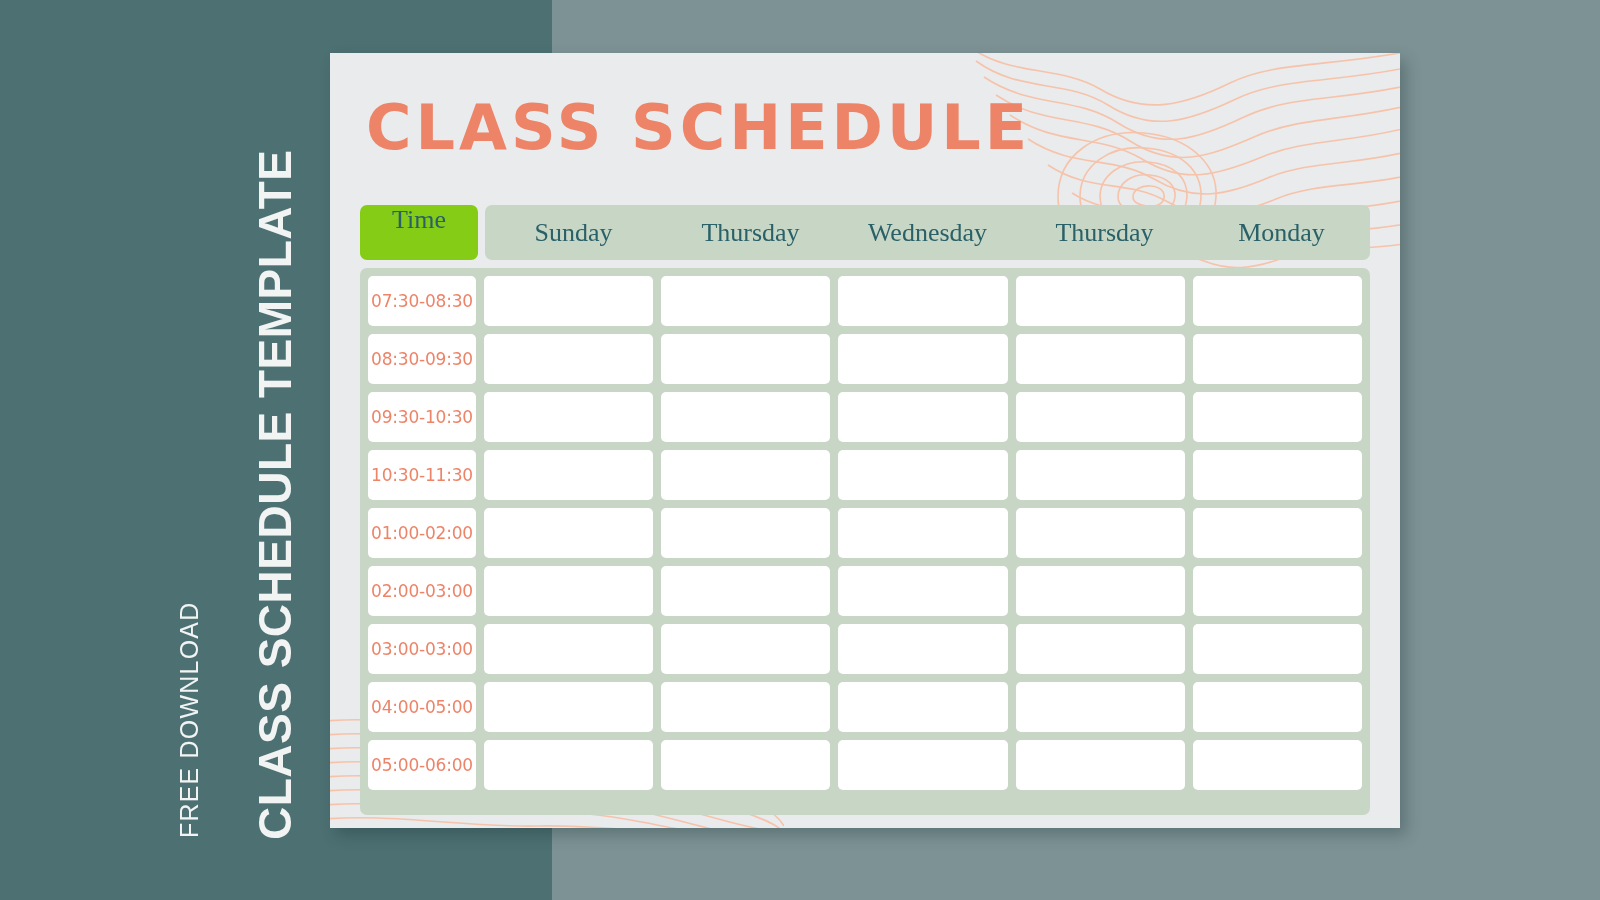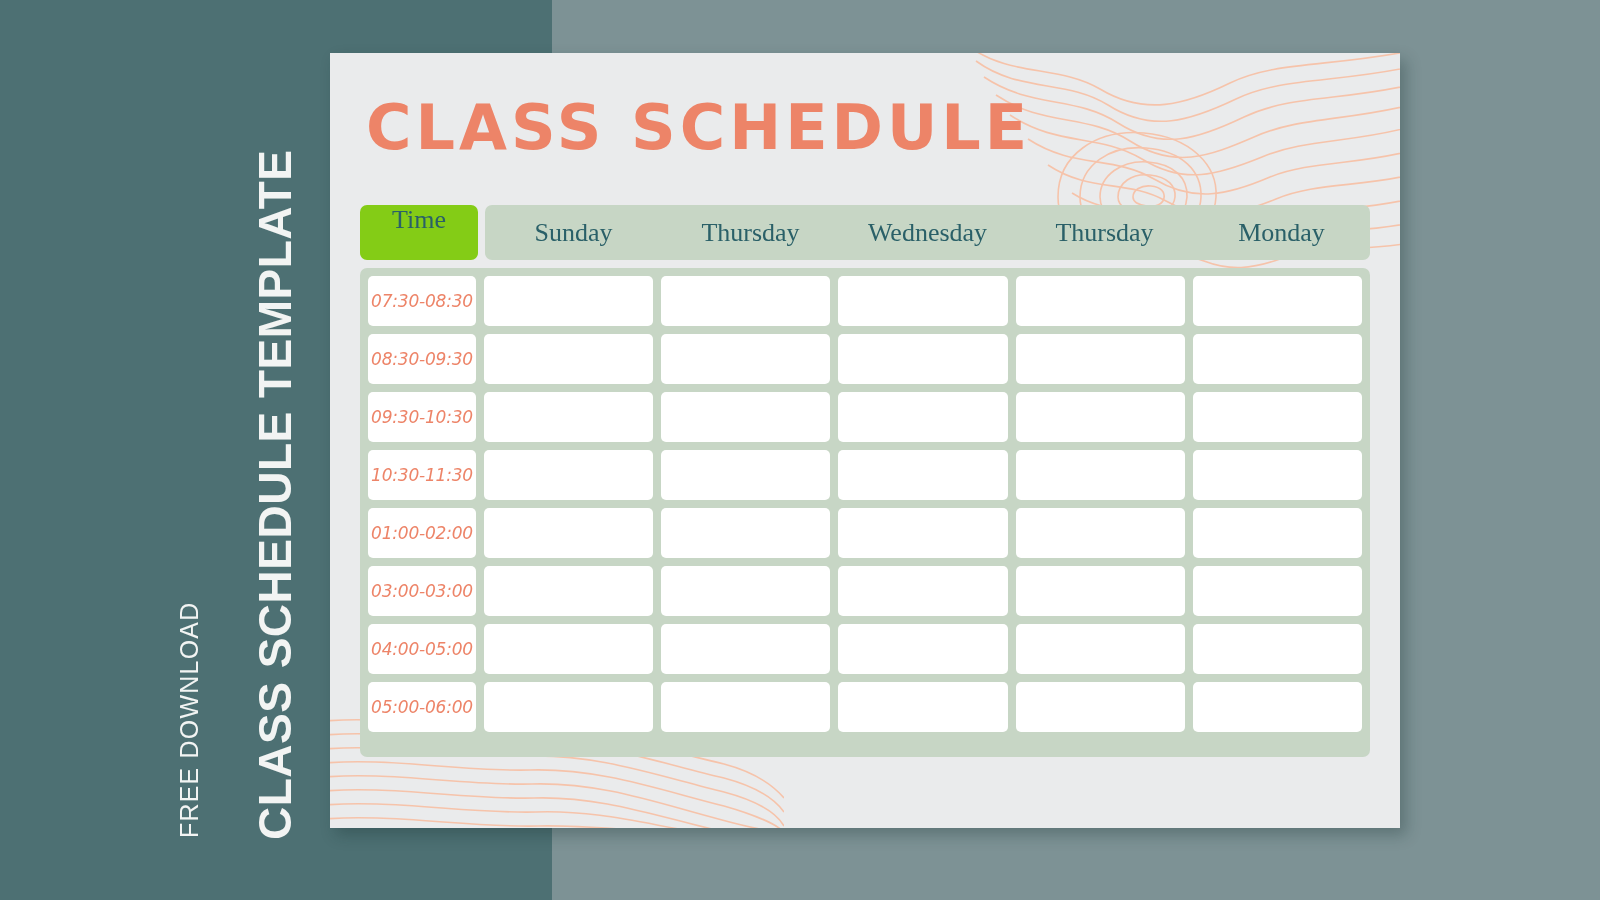--- a/index.html
+++ b/index.html
@@ -137,21 +137,20 @@
     height: 50px;
     background: #ffffff;
     border-radius: 5px;
     display: flex;
     align-items: center;
     justify-content: center;
     font-family: "DejaVu Sans", sans-serif;
     font-size: 17px;
     color: #ed8468;
     letter-spacing: -0.2px;
-    font-style: italic;
   }
   .cell-slot {
     flex: 1 1 0;
     height: 50px;
     background: #ffffff;
     border-radius: 5px;
   }
 </style>
 </head>
 <body>
@@ -261,20 +260,28 @@
           </div>
           <div class="row">
             <div class="cell-time">01:00-02:00</div>
             <div class="cell-slot"></div>
             <div class="cell-slot"></div>
             <div class="cell-slot"></div>
             <div class="cell-slot"></div>
             <div class="cell-slot"></div>
           </div>
           <div class="row">
+            <div class="cell-time">02:00-03:00</div>
+            <div class="cell-slot"></div>
+            <div class="cell-slot"></div>
+            <div class="cell-slot"></div>
+            <div class="cell-slot"></div>
+            <div class="cell-slot"></div>
+          </div>
+          <div class="row">
             <div class="cell-time">03:00-03:00</div>
             <div class="cell-slot"></div>
             <div class="cell-slot"></div>
             <div class="cell-slot"></div>
             <div class="cell-slot"></div>
             <div class="cell-slot"></div>
           </div>
           <div class="row">
             <div class="cell-time">04:00-05:00</div>
             <div class="cell-slot"></div>

